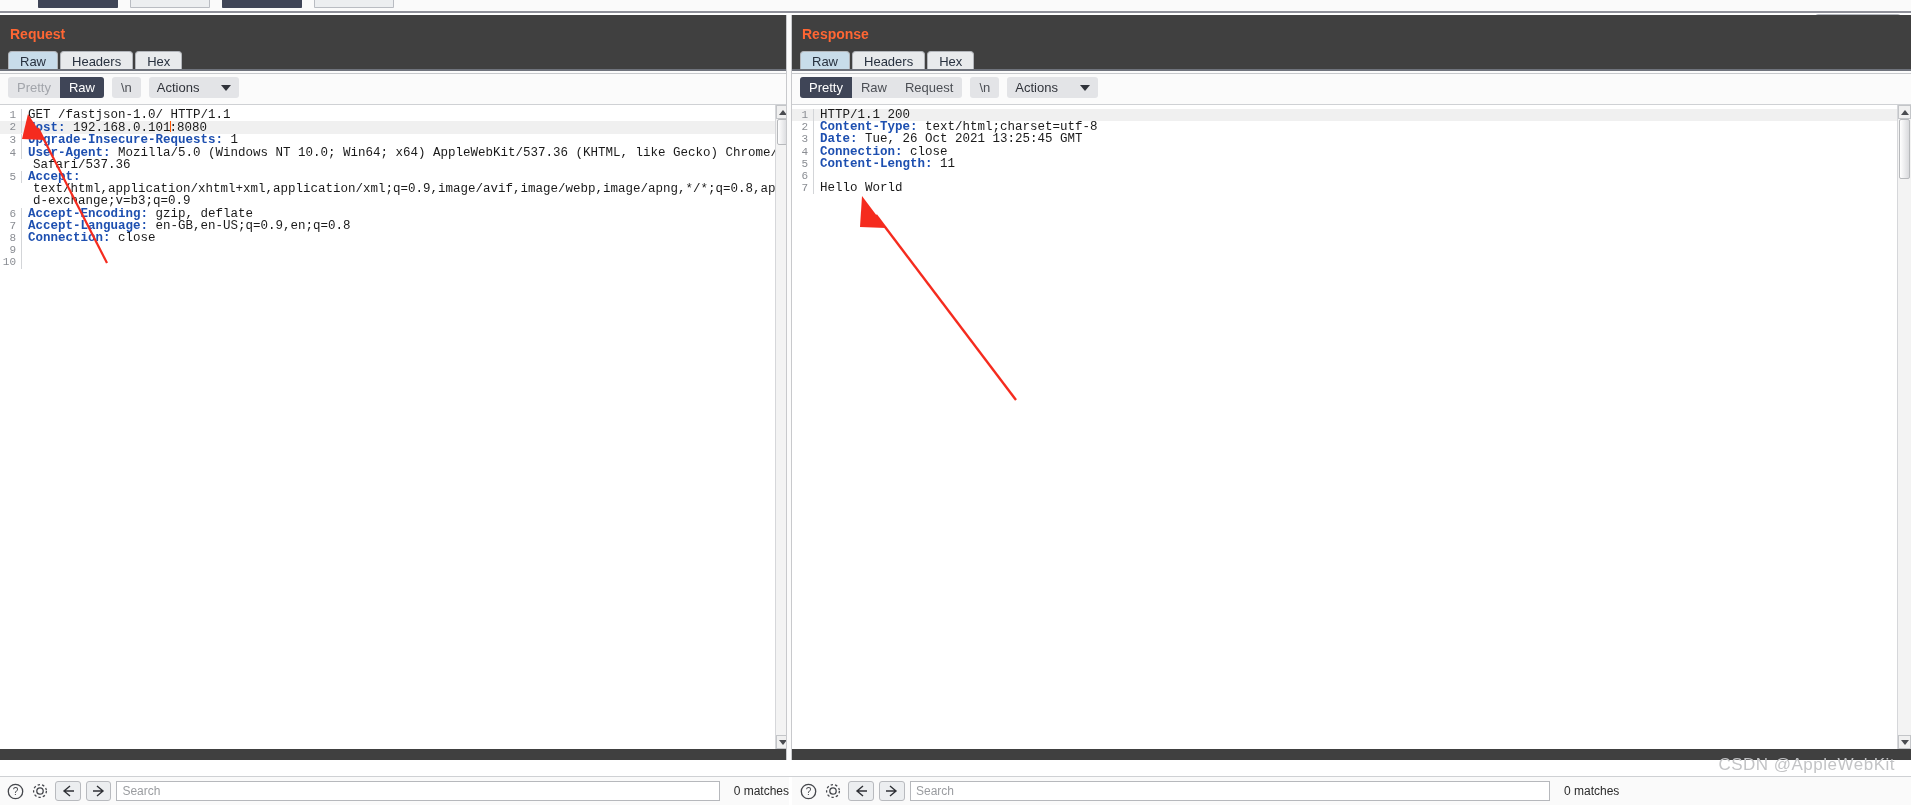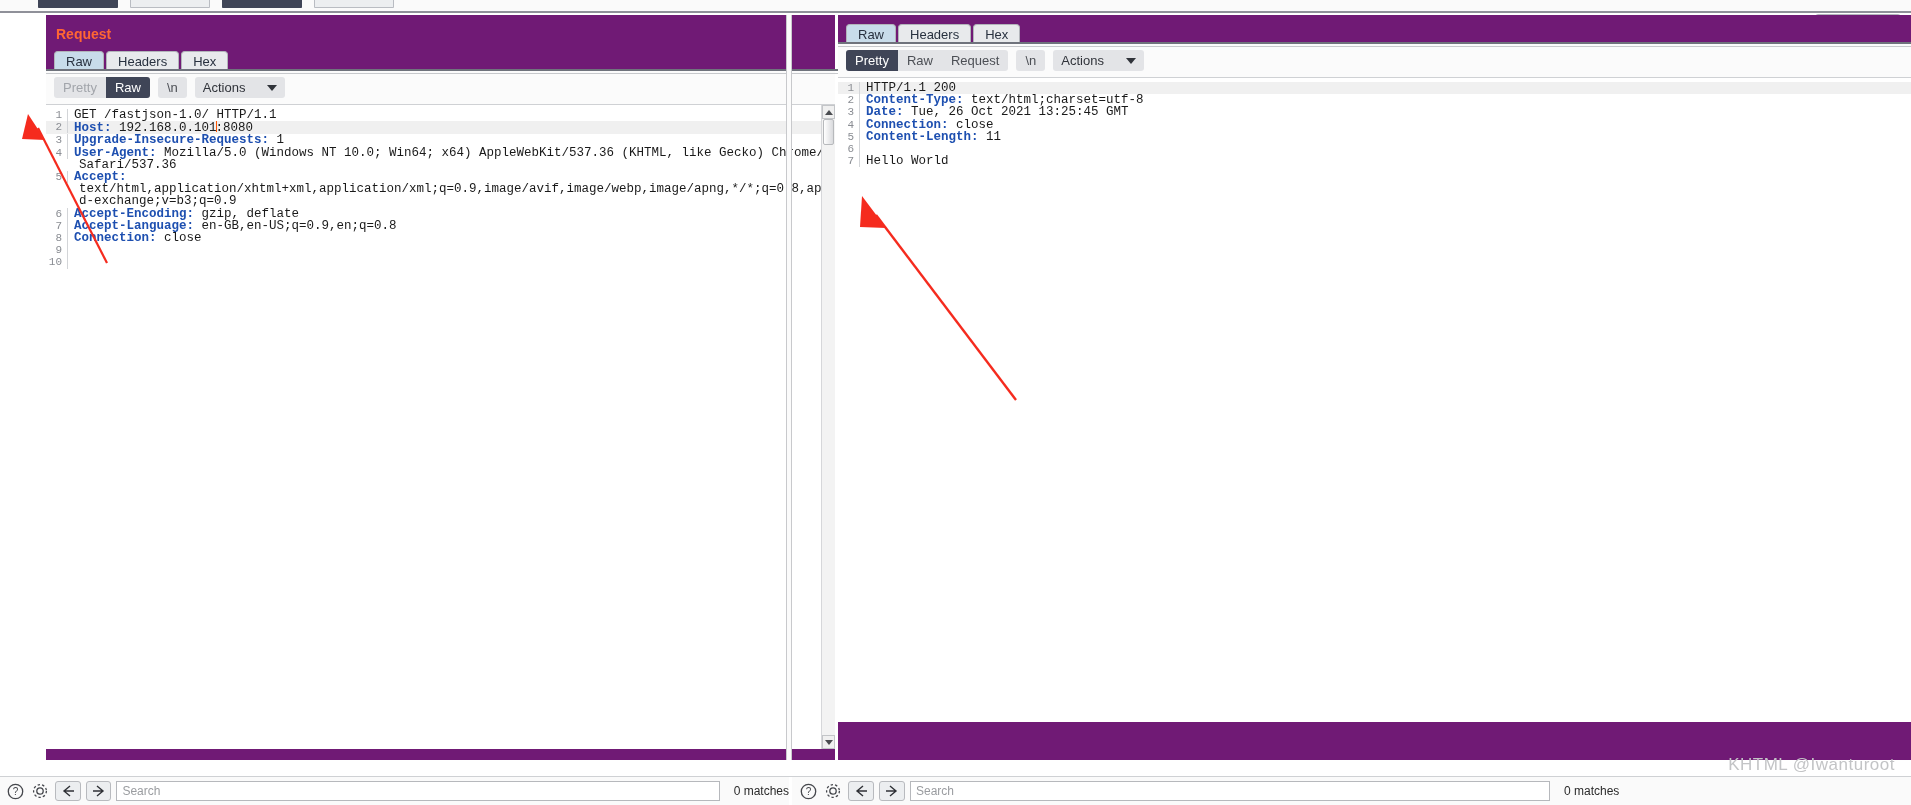--- a/index.html
+++ b/index.html
@@ -42,21 +42,21 @@
   }
   .layout-btn:last-child { border-right:none; }
   .layout-btn.active { background:#3f4557; }
   .lb-col { display:flex; gap:2px; }
   .lb-col i { display:block; width:6px; height:12px; background:#fff; }
   .lb-row { display:flex; flex-direction:column; gap:2px; }
   .lb-row i { display:block; width:14px; height:4px; background:#8b8e95; }
   .lb-full i { display:block; width:13px; height:11px; background:#8b8e95; }
 
   
-  .pane { position:absolute; top:15px; height:745px; background:#701a75;margin-left:46px; }
+  .pane { position:absolute; top:15px; height:745px; background:#404040; }
   .pane-left  { left:0;   width:789px; }
   .pane-right { left:792px; width:1119px; }
 
   .splitter {
     position:absolute; top:15px; left:786px; width:6px; height:745px;
     background:#fbfbfb; border-left:1px solid #c8c9cc; border-right:1px solid #c8c9cc;
   }
 
   .pane-title {
     margin:11px 0 0 10px;
@@ -268,20 +268,21 @@
         <div class="arrow down">
             <span class="tri-dn"></span>
           </div>
       </div>
     </div>
   </div>
 
   <div class="splitter"></div>
 
   <div class="pane pane-right">
+    <div class="pane-title">Response</div>
 
     <div class="tabs">
       <div class="tab active">Raw</div>
       <div class="tab">Headers</div>
       <div class="tab">Hex</div>
       <div class="tabs-underline"></div>
       <div class="tabs-underline2"></div>
     </div>
 
     <div class="subbar">
@@ -379,14 +380,14 @@
     <g>
       <line x1="107" y1="263" x2="38" y2="128" stroke="#f52b1e" stroke-width="2.2"></line>
       <polygon points="28,114 45,140 22,139" fill="#f52b1e"></polygon>
     </g>
     <g>
       <line x1="1016" y1="400" x2="876" y2="215" stroke="#f52b1e" stroke-width="2.4"></line>
       <polygon points="862,196 886,228 860,227" fill="#f52b1e"></polygon>
     </g>
   </svg>
 
-  <div class="watermark">KHTML @Iwanturoot</div>
+  <div class="watermark">CSDN @AppleWebKit</div>
 </div>
 
 </body></html>

